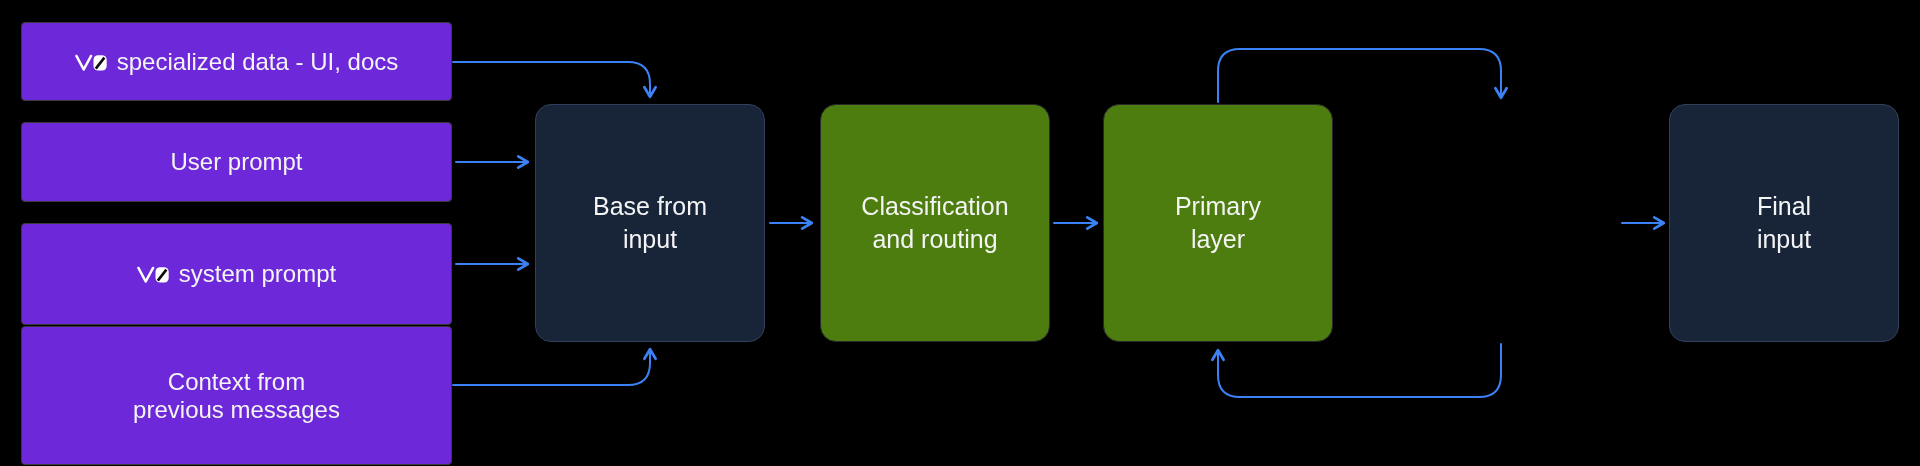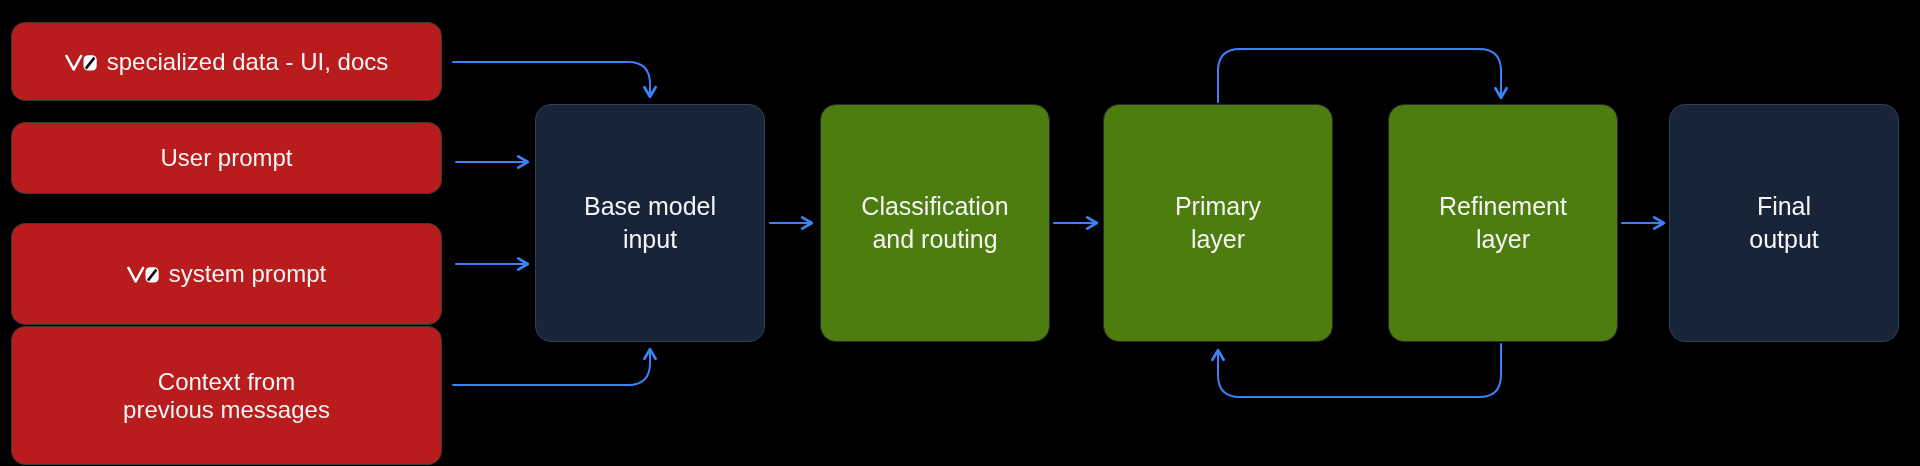--- a/index.html
+++ b/index.html
@@ -24,25 +24,25 @@
   }
   .node {
     position: absolute;
     box-sizing: border-box;
     display: flex;
     align-items: center;
     justify-content: center;
     text-align: center;
   }
   .input-box {
-    left: 11px;
+    left: 21px;
     width: 431px;
-    background: #b91c1c;
+    background: #6d28d9;
     border: 1.5px solid #3A3A3A;
-    border-radius: 14px;
+    border-radius: 4px;
     font-size: 24px;
     gap: 10px;
   }
   .stage {
     top: 104px;
     width: 230px;
     height: 238px;
     border-radius: 16px;
     font-size: 25px;
     line-height: 1.32;
@@ -93,58 +93,54 @@
     <span class="v0-logo">
       <svg width="32" height="18" viewBox="0 0 32 18">
         <path d="M1.5 2 L8.7 15.5 L16 2" fill="none" stroke="#FFFFFF" stroke-width="2.6" stroke-linecap="round" stroke-linejoin="round"></path>
         <rect x="18.5" y="1.2" width="13.2" height="15.4" rx="4.6" fill="#FFFFFF"></rect>
         <path d="M20.8 14.6 L29.4 3.6" stroke="#0D0D0D" stroke-width="2.6"></path>
       </svg>
     </span>
     <span class="lbl">specialized data - UI, docs</span>
   </div>
 
-  <div class="node input-box" style="top:122px;height:72px">
+  <div class="node input-box" style="top:122px;height:80px">
     <span class="lbl">User prompt</span>
   </div>
 
   <div class="node input-box" style="top:223px;height:102px">
     <span class="v0-logo">
       <svg width="32" height="18" viewBox="0 0 32 18">
         <path d="M1.5 2 L8.7 15.5 L16 2" fill="none" stroke="#FFFFFF" stroke-width="2.6" stroke-linecap="round" stroke-linejoin="round"></path>
         <rect x="18.5" y="1.2" width="13.2" height="15.4" rx="4.6" fill="#FFFFFF"></rect>
         <path d="M20.8 14.6 L29.4 3.6" stroke="#0D0D0D" stroke-width="2.6"></path>
       </svg>
     </span>
     <span class="lbl">system prompt</span>
   </div>
 
   <div class="node input-box" style="top:326px;height:139px">
     <span class="lbl">Context from
 previous messages</span>
   </div>
 
   <div class="node stage highlight" style="left:535px">
-    <span class="lbl">Base model
+    <span class="lbl">Base from
 input</span>
   </div>
 
   <div class="node stage dark" style="left:820px">
     <span class="lbl">Classification
 and routing</span>
   </div>
 
   <div class="node stage dark" style="left:1103px">
     <span class="lbl">Primary
 layer</span>
   </div>
 
-  <div class="node stage dark" style="left:1388px">
-    <span class="lbl">Refinement
-layer</span>
-  </div>
 
   <div class="node stage highlight" style="left:1669px">
     <span class="lbl">Final
-output</span>
+input</span>
   </div>
 
 </div>
 
 </body></html>

